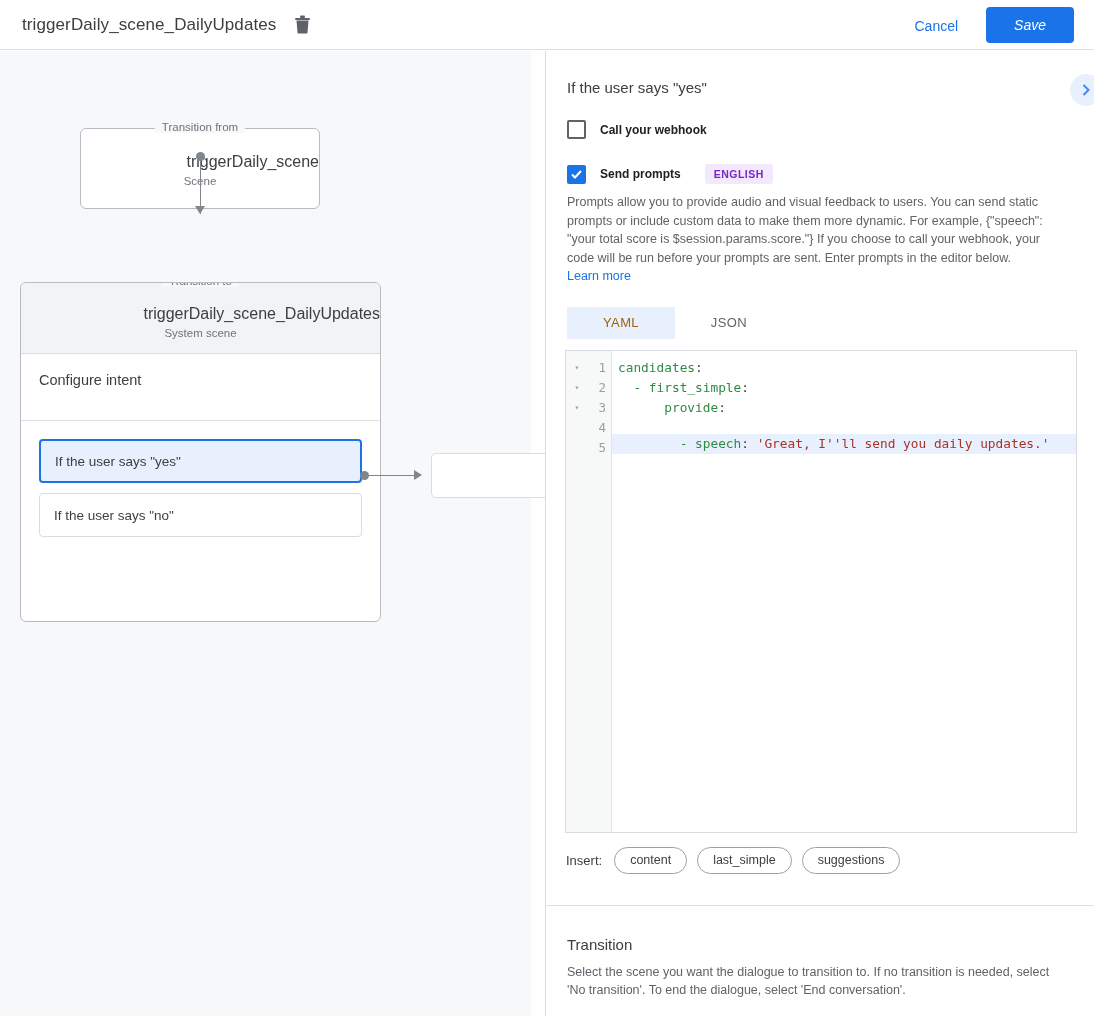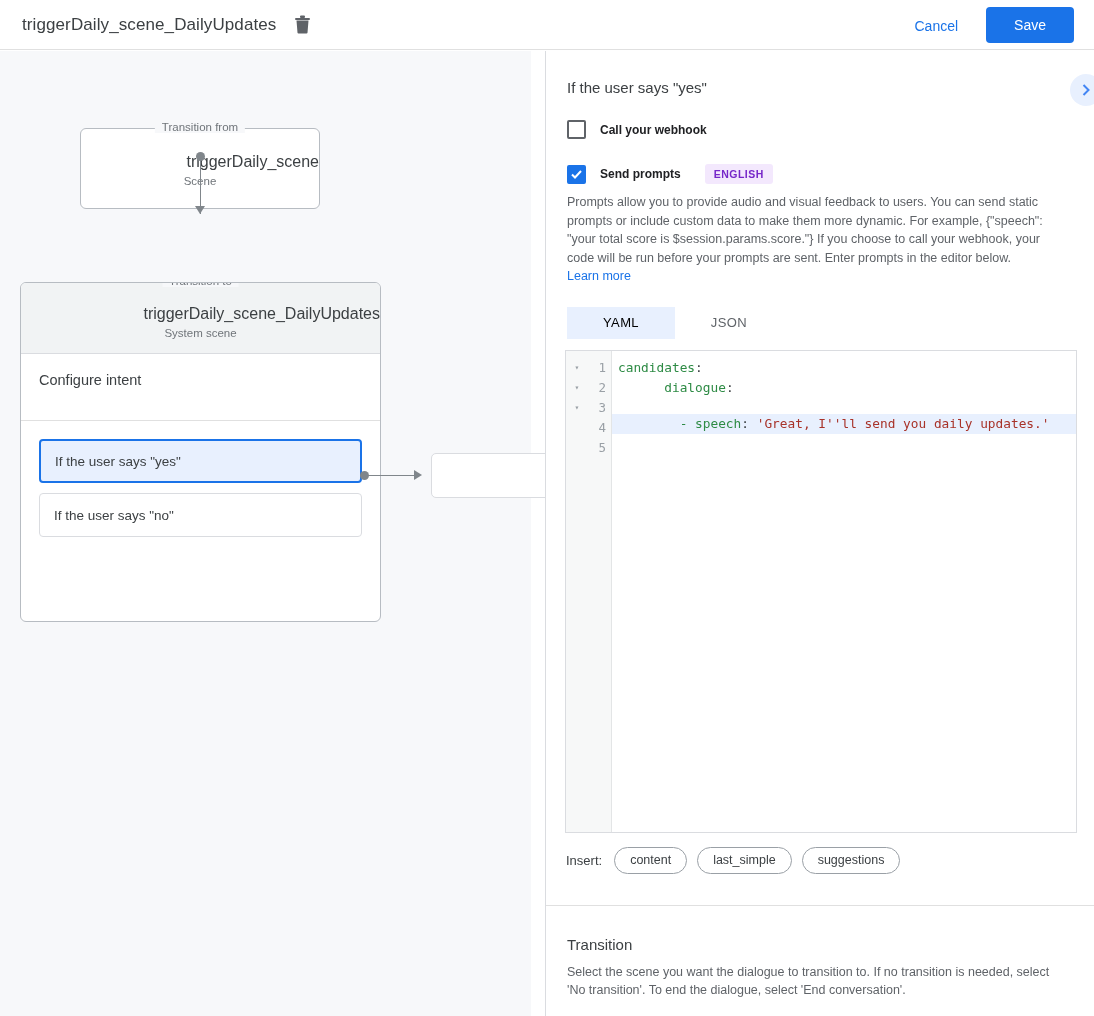--- a/index.html
+++ b/index.html
@@ -46,20 +46,21 @@
     font-family: inherit;
   }
   .save-btn {
     font-size: 14px; font-weight: 500;
     color: #ffffff;
     background: #1a73e8;
     border: none;
     padding: 10px 28px; border-radius: 4px;
     cursor: pointer;
     font-family: inherit;
+    font-style: italic;
   }
 
   
   .canvas {
     position: absolute;
     top: 51px; left: 0;
     width: 531px; height: 965px;
     background: #f7f8fa;
     overflow: hidden;
   }
@@ -282,21 +283,21 @@
     width: 108px; height: 32px;
     display: flex; align-items: center; justify-content: center;
     font-size: 13px;
     font-weight: 500;
     letter-spacing: .4px;
     color: #5f6368;
     cursor: pointer;
   }
   .tab.active {
     background: #e8f0fe;
-    color: #000000;
+    color: #a16207;
   }
 
   
   .editor {
     margin: 11px 0 0 19px;
     width: 512px; height: 483px;
     border: 1px solid #dadce0;
     display: flex;
     background: #ffffff;
     overflow: hidden;
@@ -486,21 +487,22 @@
       </div>
       <div class="gutter-num">
         <div>1</div>
         <div>2</div>
         <div>3</div>
         <div>4</div>
         <div>5</div>
       </div>
       <div class="code-area">
         <div class="code-line"><span class="tok-key">candidates</span><span class="tok-plain">:</span></div>
-        <div class="code-line"><span class="tok-key">      dialogue</span><span class="tok-plain">:</span></div>
+        <div class="code-line"><span class="tok-key">  - first_simple</span><span class="tok-plain">:</span></div>
+        <div class="code-line"><span class="tok-key">      provide</span><span class="tok-plain">:</span></div>
         <div class="code-line hl"><span class="tok-key">        - speech</span><span class="tok-plain">: </span><span class="tok-str">'Great, I''ll send you daily updates.'</span></div>
         <div class="code-line"></div>
       </div>
     </div>
 
     <div class="insert-row">
       <div class="insert-label">Insert:</div>
       <div class="chip">content</div>
       <div class="chip">last_simple</div>
       <div class="chip">suggestions</div>

